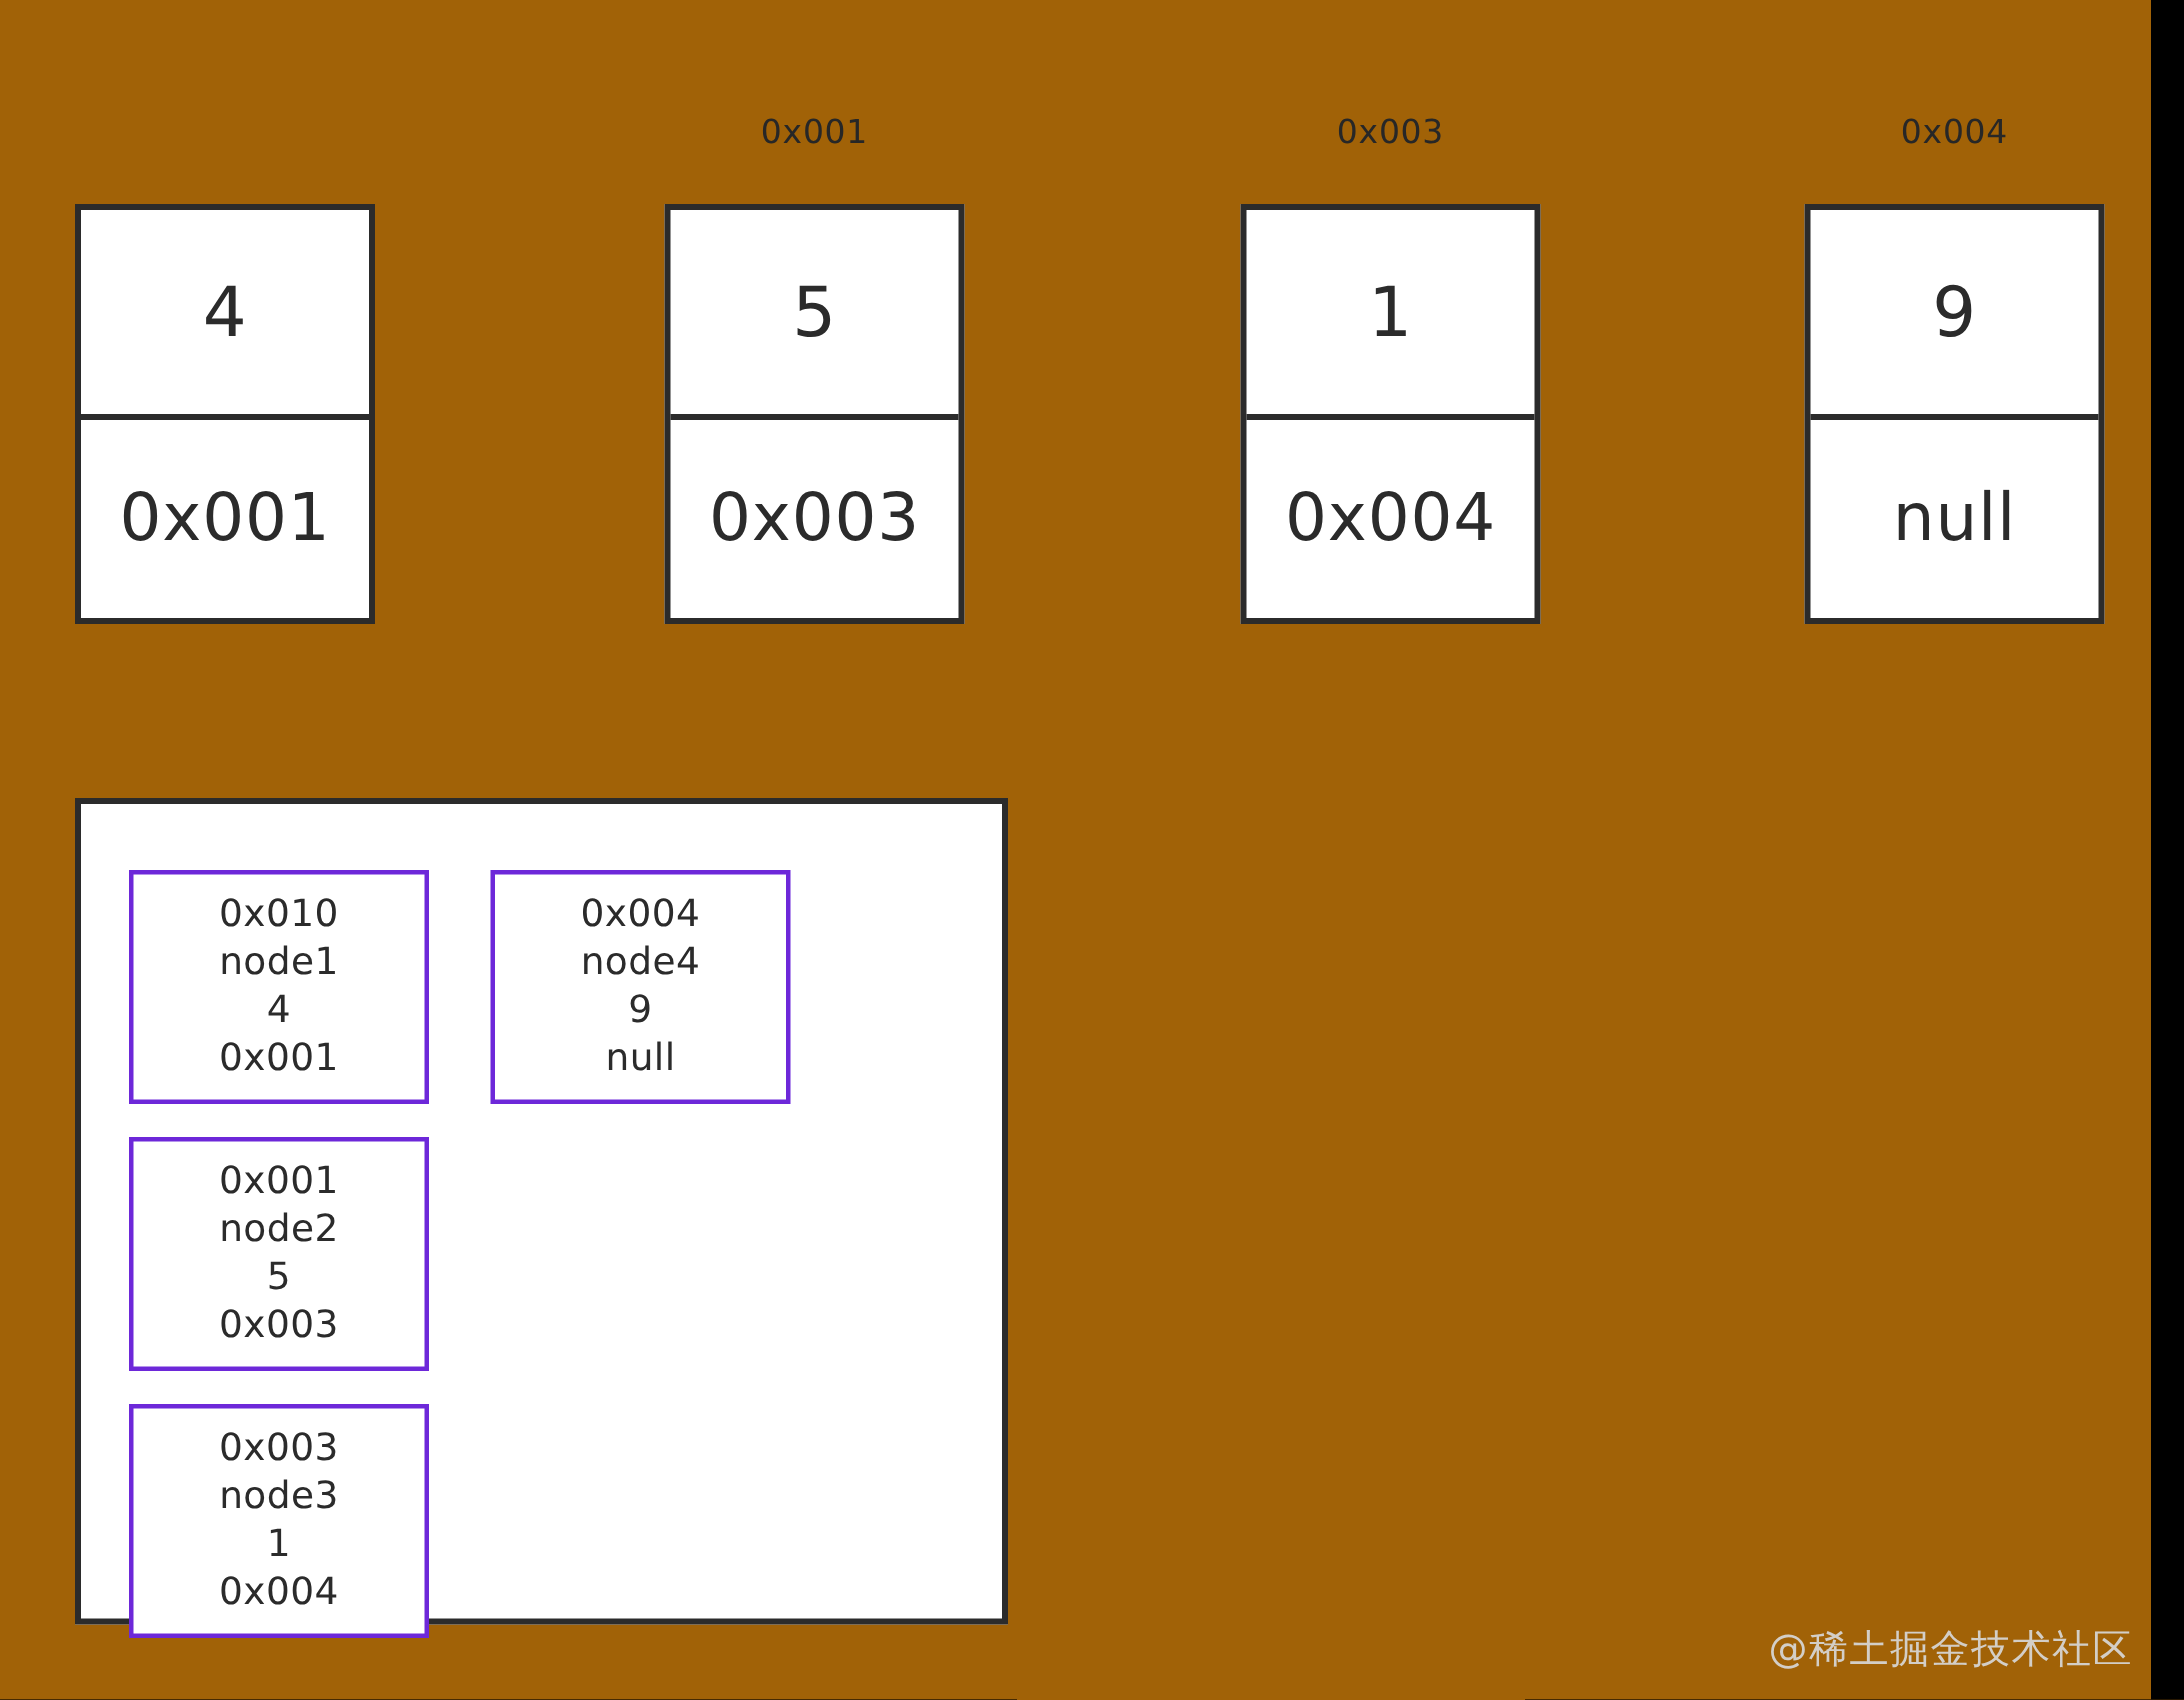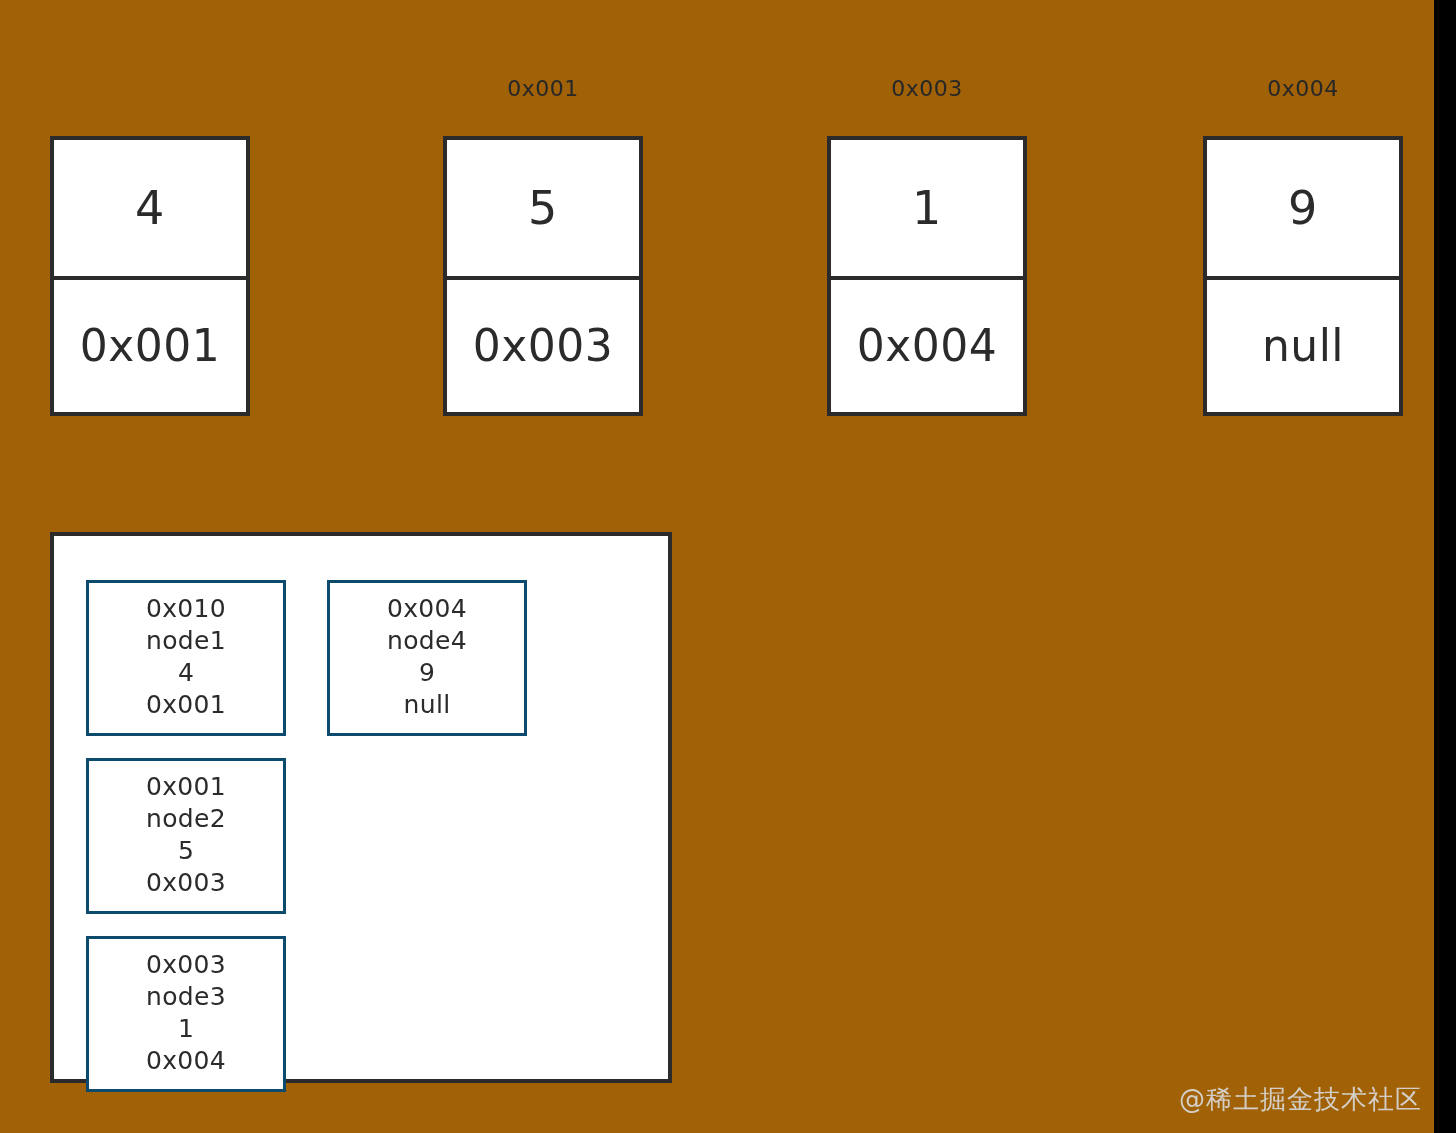--- a/index.html
+++ b/index.html
@@ -69,21 +69,21 @@
   .mem-col {
     position: absolute;
     top: 44px;
   }
   #mem-col-left  { left: 32px; }
   #mem-col-right { left: 273px; }
 
   .mem-cell {
     width: 200px;
     background: #ffffff;
-    border: 3px solid #0c4a6e;
+    border: 3px solid #6d28d9;
     margin-bottom: 22px;
     padding: 10px 0 12px 0;
     text-align: center;
   }
   .mem-cell .line {
     color: #2b2b2b;
     font-size: 25px;
     line-height: 1.28;
     letter-spacing: 0.3px;
   }

